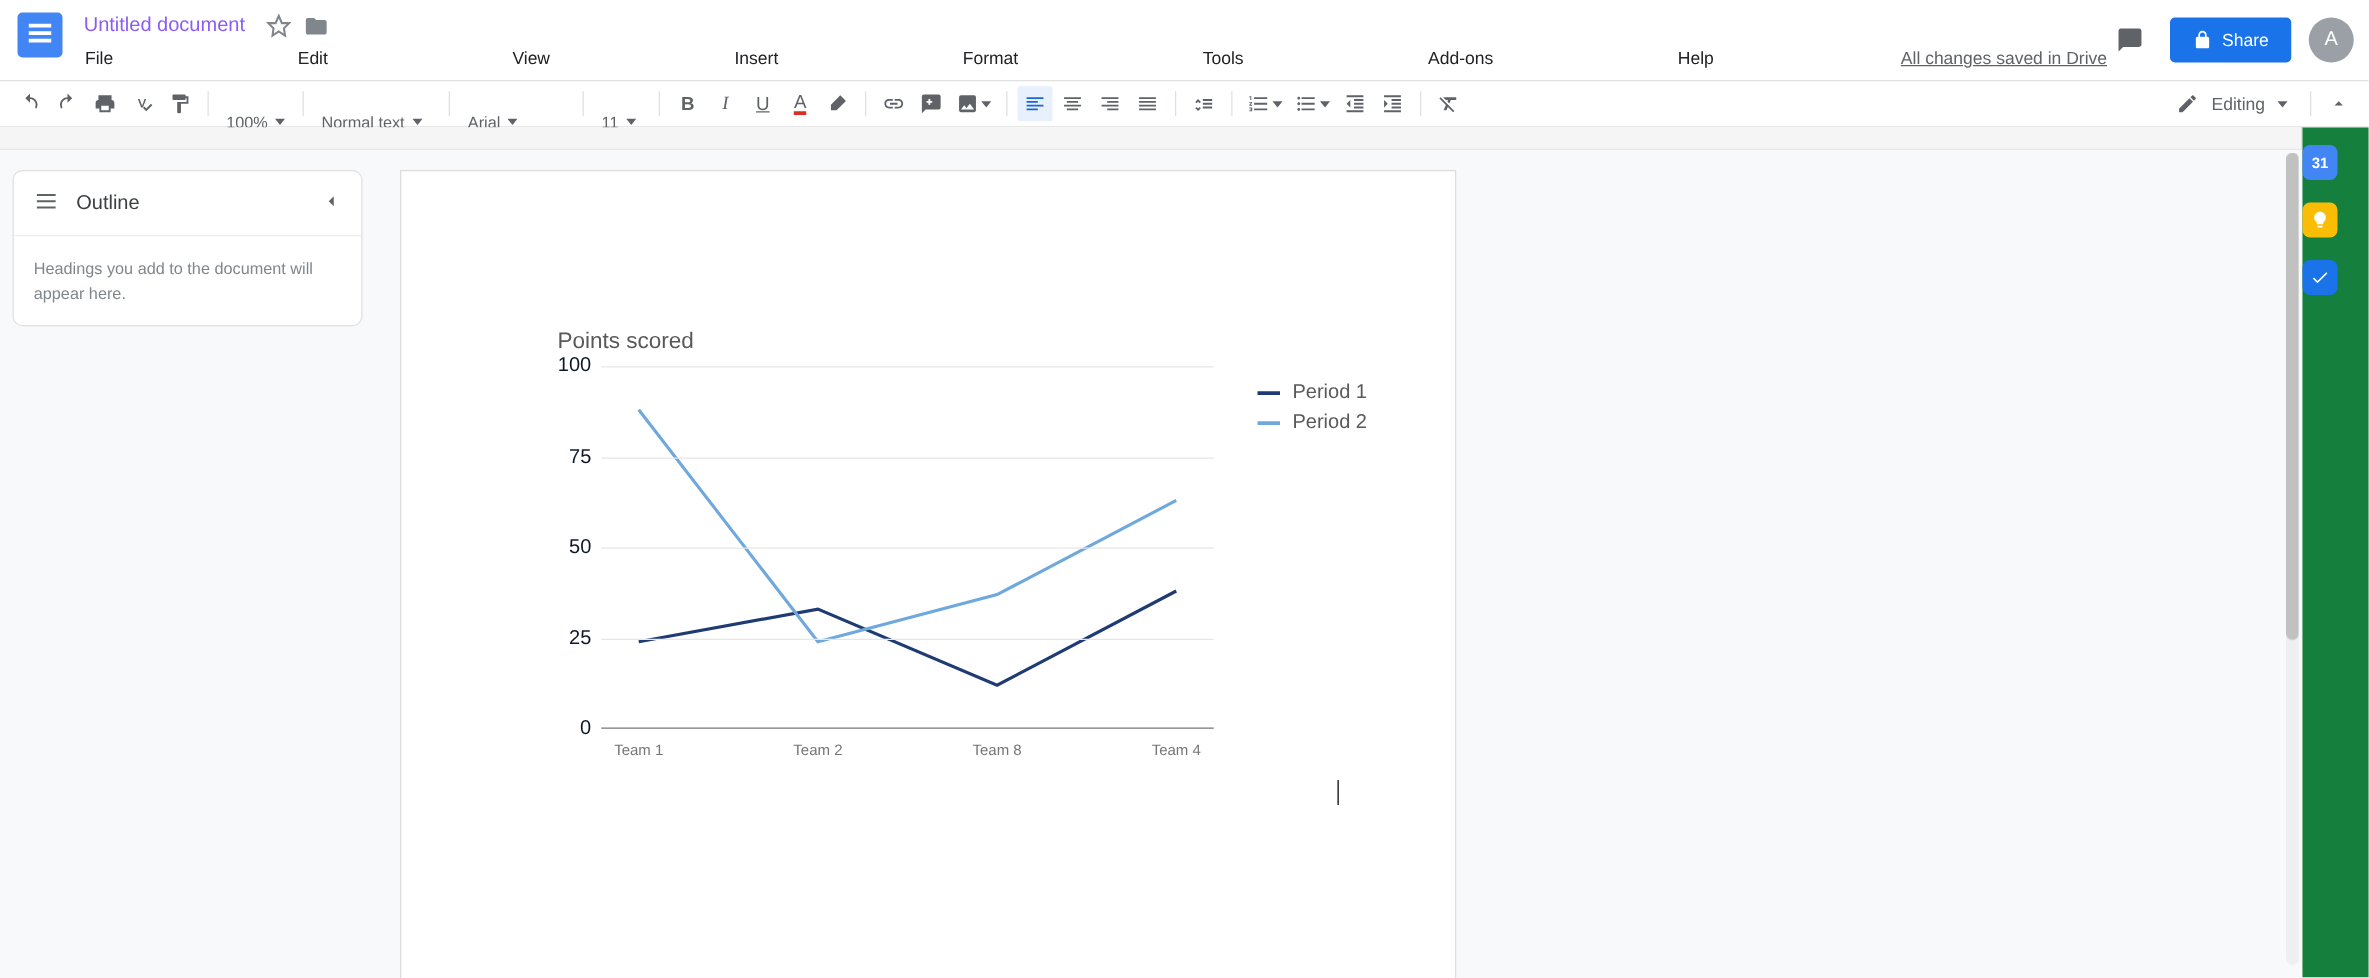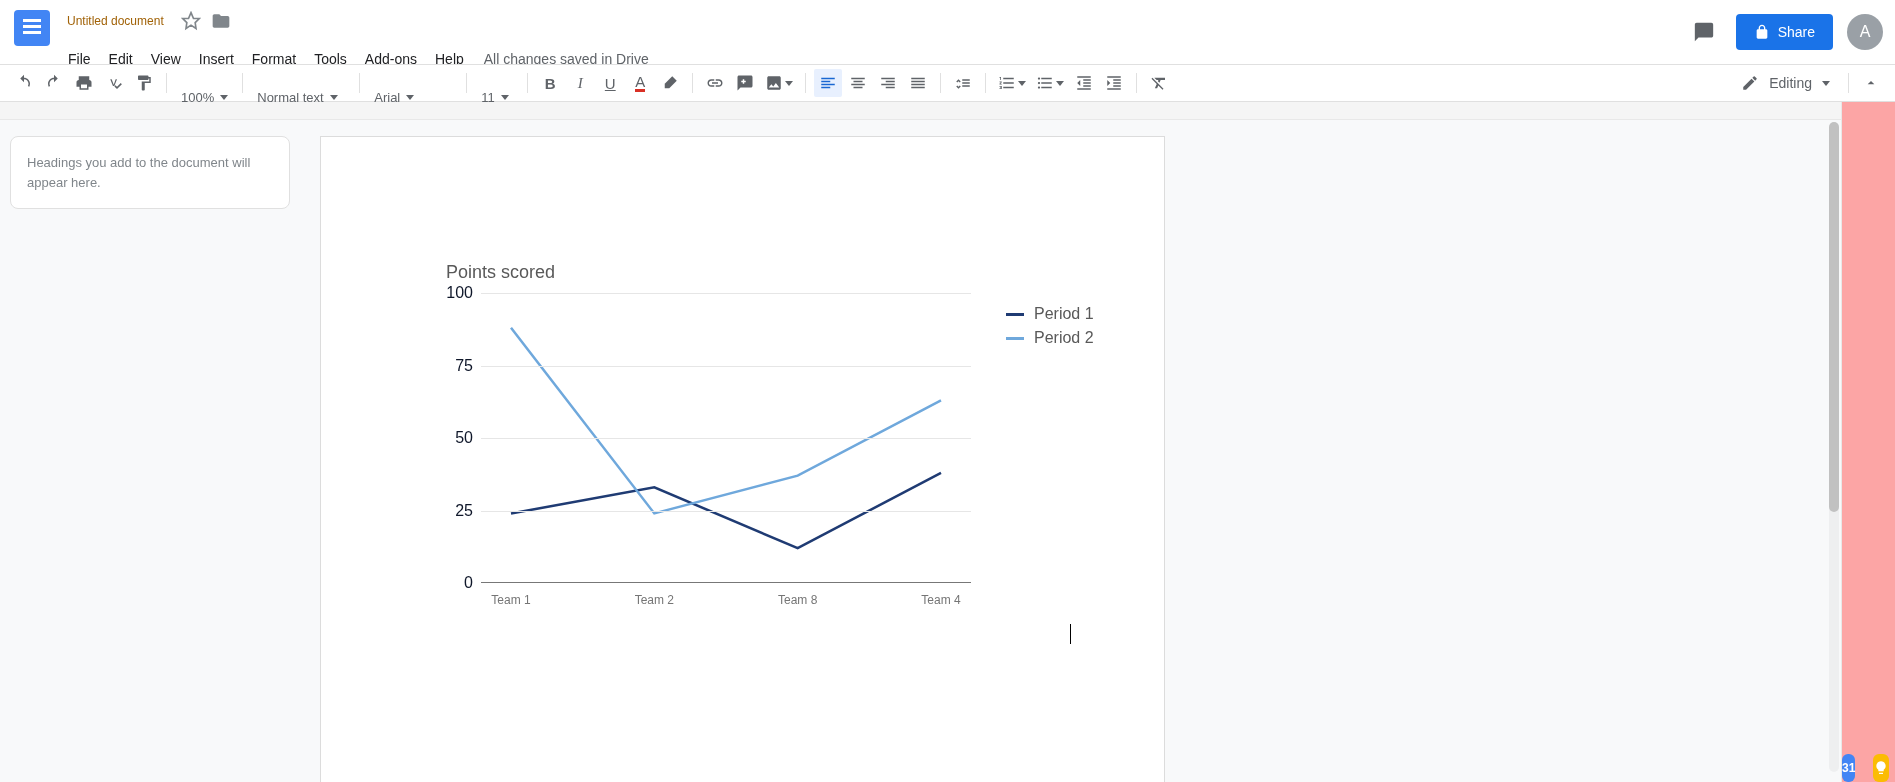--- a/index.html
+++ b/index.html
@@ -6,23 +6,23 @@
   body { font-family: Arial, "Helvetica Neue", sans-serif; font-size: 14px; color: #202124; background: #fff; overflow: hidden; }
   .app { display: flex; flex-direction: column; height: 782px; width: 1895px; }
 
   
   .header { display: flex; align-items: flex-start; padding: 8px 12px 0 12px; height: 64px; }
   .doc-icon { width: 40px; height: 40px; margin-right: 8px; display:flex; align-items:center; justify-content:center; }
   .doc-glyph { width: 36px; height: 36px; background: #4285f4; border-radius: 4px; position: relative; }
   .doc-glyph::before { content:""; position:absolute; top:9px; left:9px; right:9px; height:3px; background:#fff; box-shadow:0 6px 0 #fff, 0 12px 0 #fff; }
   .title-area { flex: 1; min-width: 0; }
   .title-row { display: flex; align-items: center; gap: 10px; height: 26px; }
-  .doc-title { font-size: 12px; color: #a16207; border: 1px solid transparent; padding: 1px 6px; border-radius: 4px; }
+  .doc-title { font-size: 16px; color: #8b5cf6; border: 1px solid transparent; padding: 1px 6px; border-radius: 4px; }
   .ico { display:inline-flex; align-items:center; justify-content:center; width:20px; height:20px; color:#80868b; }
-  .menubar { display: flex; gap: 2px; margin-top: 13px; align-items: center; }
+  .menubar { display: flex; gap: 2px; margin-top: 0; align-items: center; justify-content: space-between; }
   .menu-item { padding: 4px 8px; font-size: 14px; color: #202124; cursor: pointer; border-radius: 2px; }
   .save-status { margin-left: 10px; color:#5f6368; text-decoration: underline; font-size:14px; }
   .header-right { display: flex; align-items: center; gap: 14px; padding-top: 6px; }
   .comment-btn { width:36px; height:36px; display:flex; align-items:center; justify-content:center; border-radius:50%; color:#5f6368; }
   .share-btn { background:#1a73e8; color:#fff; border:none; border-radius:4px; height:36px; padding:0 18px; font-size:14px; font-weight:500; display:flex; align-items:center; gap:8px; cursor:pointer; }
   .avatar { width:36px; height:36px; border-radius:50%; background:#9aa0a6; color:#fff; display:flex; align-items:center; justify-content:center; font-size:16px; }
 
   
   .toolbar { display:flex; align-items:center; height:38px; border-top:1px solid #e0e0e0; border-bottom:1px solid #e0e0e0; padding:0 10px; gap:2px; background:#fff; }
   .tbtn { min-width:28px; height:28px; display:flex; align-items:center; justify-content:center; color:#5f6368; border-radius:2px; cursor:pointer; padding:0 4px; font-size:13px; }
@@ -52,21 +52,21 @@
   .chart { position:absolute; }
   .chart-title { font-size:18px; font-weight:400; color:#595959; margin-bottom:10px; }
   .ytick { position:absolute; right:100%; padding-right:8px; font-size:16px; color:#0f172a; transform:translateY(-50%);text-align:center; }
   .grid { position:absolute; left:0; right:0; height:1px; background:#e6e6e6; }
   .xtick { position:absolute; top:100%; padding-top:10px; font-size:12px; color:#757575; transform:translateX(-50%); white-space:nowrap; }
   .legend { position:absolute; font-size:16px; color:#595959; }
   .legend-row { display:flex; align-items:center; gap:10px; height:24px; }
   .legend-swatch { width:18px; height:3px; }
 
   
-  .sidepanel { width:54px; background:#fca5a5; border-left:1px solid #e8e8e8; display:flex; flex-direction:row; align-items:flex-end; padding-top:14px; gap:18px; }
+  .sidepanel { width:54px; background:#15803d; border-left:1px solid #e8e8e8; display:flex; flex-direction:column; align-items:flex-start; padding-top:14px; gap:18px; }
   .sp-icon { width:28px; height:28px; border-radius:6px; display:flex; align-items:center; justify-content:center; font-size:12px; font-weight:bold; color:#fff; cursor:pointer; }
 
   .scrollbar-vert { position:absolute; right:2px; top:20px; bottom:10px; width:10px; background:rgba(0,0,0,0.04); border-radius:5px; }
   .scrollbar-thumb { position:absolute; left:0; right:0; top:0; height:60%; background:#c1c1c1; border-radius:5px; }
 </style>
 </head>
 <body>
 
 <div class="app">
 
@@ -268,20 +268,33 @@
         </svg>
     </div>
   </div>
 
   <div class="main">
     <div class="canvas-col">
       <div class="ruler"></div>
       <div class="scroll-area">
         <div class="outline">
           <div class="outline-card">
+            <div class="outline-head">
+              <span>
+                <svg width="20" height="20" viewBox="0 0 24 24" fill="#5f6368">
+                    <path d="M3 5h18v2H3zm0 6h18v2H3zm0 6h18v2H3z"></path>
+                  </svg>
+              </span>
+              <span class="outline-title">Outline</span>
+              <span>
+                <svg width="16" height="16" viewBox="0 0 24 24" fill="#5f6368">
+                    <path d="M15 6l-6 6 6 6z"></path>
+                  </svg>
+              </span>
+            </div>
             <div class="outline-body">Headings you add to the document will appear here.</div>
           </div>
         </div>
 
         <div class="page">
           <div class="chart" id="chart" style="left:125px; top:125px; width:660px;">
             <div class="chart-title">Points scored</div>
             <div id="plot" style="position:relative; margin-left:35px; width:490px; height:290px;">
 
               <svg id="series" style="position:absolute; inset:0; overflow:visible;" viewBox="0 0 490 290" preserveAspectRatio="none">

